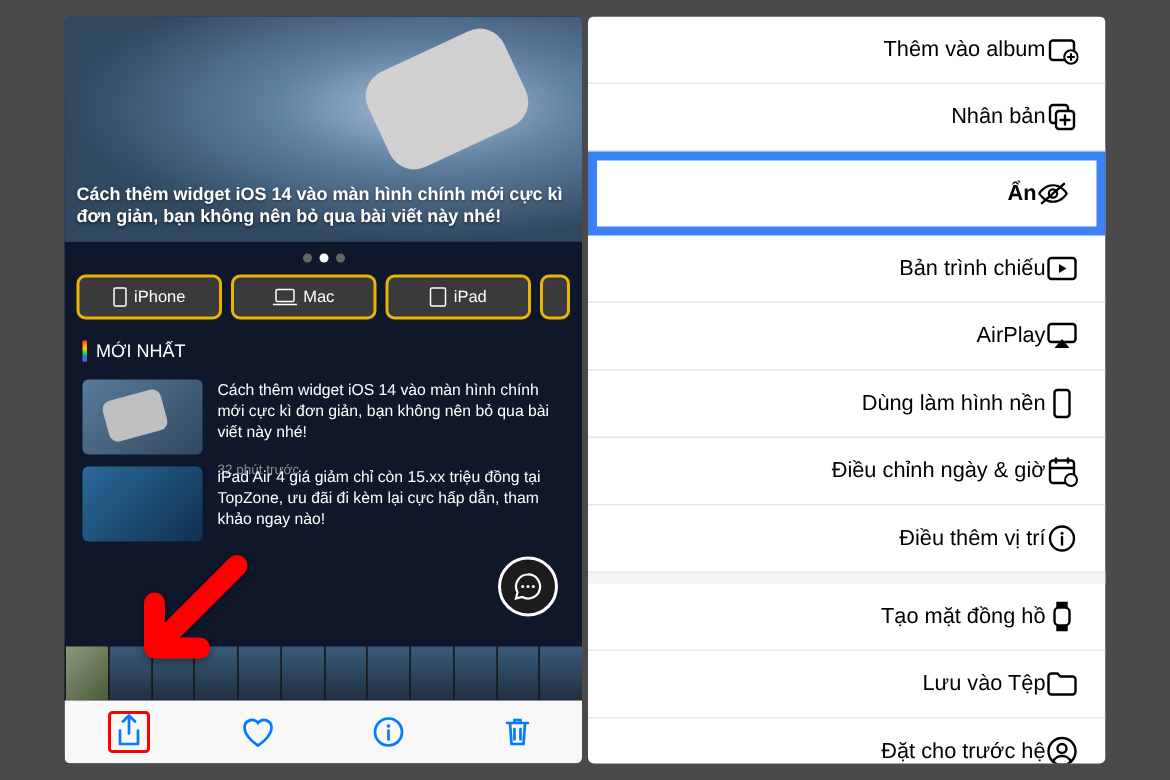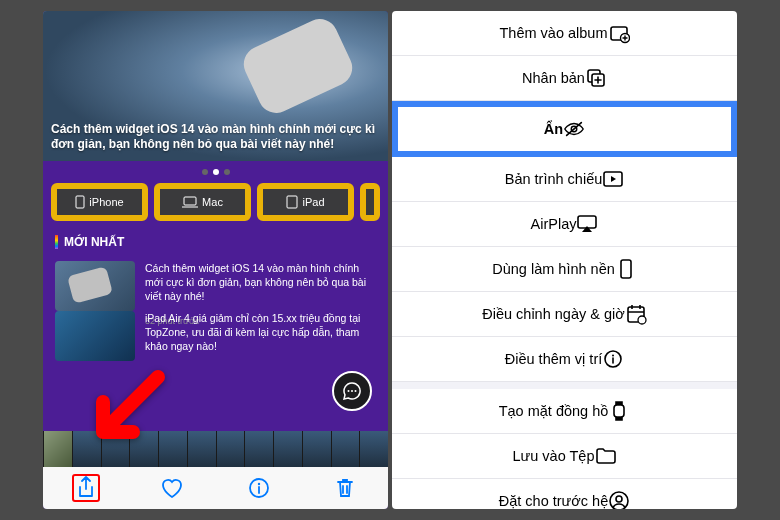--- a/index.html
+++ b/index.html
@@ -1,50 +1,50 @@
 <!DOCTYPE html>
 <html><head>
 <meta charset="utf-8">
 <style>
 * { margin: 0; padding: 0; box-sizing: border-box; font-family: -apple-system, BlinkMacSystemFont, sans-serif; }
 body { width: 780px; height: 520px; background: #4a4a4a; display: flex; align-items: center; justify-content: center; overflow: hidden; }
 .container { display: flex; gap: 4px; }
-.phone-left { width: 345px; height: 498px; background: #4c1d95; border-radius: 4px; overflow: hidden; position: relative; }
+.phone-left { width: 345px; height: 498px; background: #0f172a; border-radius: 4px; overflow: hidden; position: relative; }
 .phone-right { width: 345px; height: 498px; background: #f2f2f7; border-radius: 4px; overflow: hidden; }
 .hero { height: 150px; background: linear-gradient(135deg,#5a7a9a 0%,#3a5a7a 50%,#2a4a6a 100%); position: relative; padding: 8px; display: flex; flex-direction: column; justify-content: flex-end; }
 .hero-img { position: absolute; inset: 0; background: radial-gradient(ellipse at 70% 40%, #a8c0d8 0%, #6080a0 30%, #304860 70%); }
 .hero-img::before { content:''; position:absolute; top:20px; right:40px; width:100px; height:70px; background:#d0d0d0; border-radius:18px; transform: rotate(-25deg); }
 .hero-txt { position: relative; color: #fff; font-size: 12px; font-weight: 600; line-height: 1.3; text-shadow: 0 1px 2px rgba(0,0,0,.5); }
 .dots { display:flex; justify-content:center; gap:5px; padding:8px 0; }
 .dot { width:6px; height:6px; border-radius:50%; background:#666; }
 .dot.active { background:#fff; }
 .chips { display:flex; gap:6px; padding:0 8px 10px; }
-.chip { flex:1; background:#3a3a3c; border:6px solid #eab308; border-radius:6px; padding:6px 4px; display:flex; align-items:center; justify-content:center; gap:4px; color:#fff; font-size:11px; }
+.chip { flex:1; background:#3a3a3c; border:2px solid #eab308; border-radius:6px; padding:6px 4px; display:flex; align-items:center; justify-content:center; gap:4px; color:#fff; font-size:11px; }
 .chip-cut { width:20px; flex:none; }
-.section-hdr { color:#fff; font-size:12px; font-weight:700; padding:4px 12px; display:flex; align-items:center; gap:6px; }
+.section-hdr { color:#fff; font-size:12px; font-weight:400; padding:4px 12px; display:flex; align-items:center; gap:6px; }
 .rainbow { width:3px; height:14px; background:linear-gradient(180deg,#ff3b30,#ff9500,#ffcc00,#34c759,#007aff,#af52de); }
 .list-item { display:flex; gap:10px; padding:8px 12px; align-items:flex-start; }
 .thumb { width:80px; height:50px; background:linear-gradient(135deg,#5a7a9a,#304860); border-radius:4px; flex-shrink:0; position:relative; }
 .thumb::after { content:''; position:absolute; top:10px; left:15px; width:40px; height:28px; background:#c0c0c0; border-radius:6px; transform:rotate(-15deg); }
 .item-txt { color:#fff; font-size:10.5px; line-height:1.35; }
 .item-time { color:#8e8e93; font-size:9px; margin-top:12px; }
 .fab { position:absolute; right:16px; bottom:98px; width:40px; height:40px; background:#1c1c1e; border:2px solid #fff; border-radius:50%; display:flex; align-items:center; justify-content:center; }
 .thumb-strip { position:absolute; bottom:42px; left:0; right:0; height:36px; display:flex; }
 .ts { flex:1; background:linear-gradient(180deg,#3a5a7a,#203040); border-left:1px solid #1a1a1a; }
 .ts:first-child { background:linear-gradient(135deg,#8a9a7a,#4a5a3a); }
 .arrow { position:absolute; bottom:52px; left:45px; pointer-events:none; }
 .arrow svg { filter: drop-shadow(0 2px 3px rgba(0,0,0,.4)); }
 .toolbar { position:absolute; bottom:0; left:0; right:0; height:42px; background:#f8f8f8; display:flex; align-items:center; justify-content:space-around; }
 .tb-btn { width:28px; height:28px; display:flex; align-items:center; justify-content:center; color:#007aff; }
 .tb-btn.hl { border:2px solid #ff0000; border-radius:3px; }
 .item2-wrap { position:absolute; top:296px; left:0; right:0; display:flex; gap:10px; padding:4px 12px; }
 .thumb2 { width:80px; height:50px; background:linear-gradient(135deg,#2a6a9a,#103050); border-radius:4px; flex-shrink:0; }
 .item2-txt { color:#fff; font-size:10.5px; line-height:1.35; }
 .menu { background:#fff; }
-.menu-item { display:flex; align-items:center; justify-content:center; padding:11px 18px; border-bottom:0.5px solid #e5e5ea; font-size:14.5px; color:#000; }
+.menu-item { display:flex; align-items:center; justify-content:flex-end; padding:11px 18px; border-bottom:0.5px solid #e5e5ea; font-size:14.5px; color:#000; }
 .menu-item.hl { border:6px solid #3b82f6;font-weight:bold; }
 .menu-gap { height:7px; background:#f2f2f7; }
 .micon { width:22px; height:22px; display:flex; align-items:center; justify-content:center; color:#000; }
 svg { display:block; }
 </style>
 </head>
 <body>
 
 <div class="container">
 

